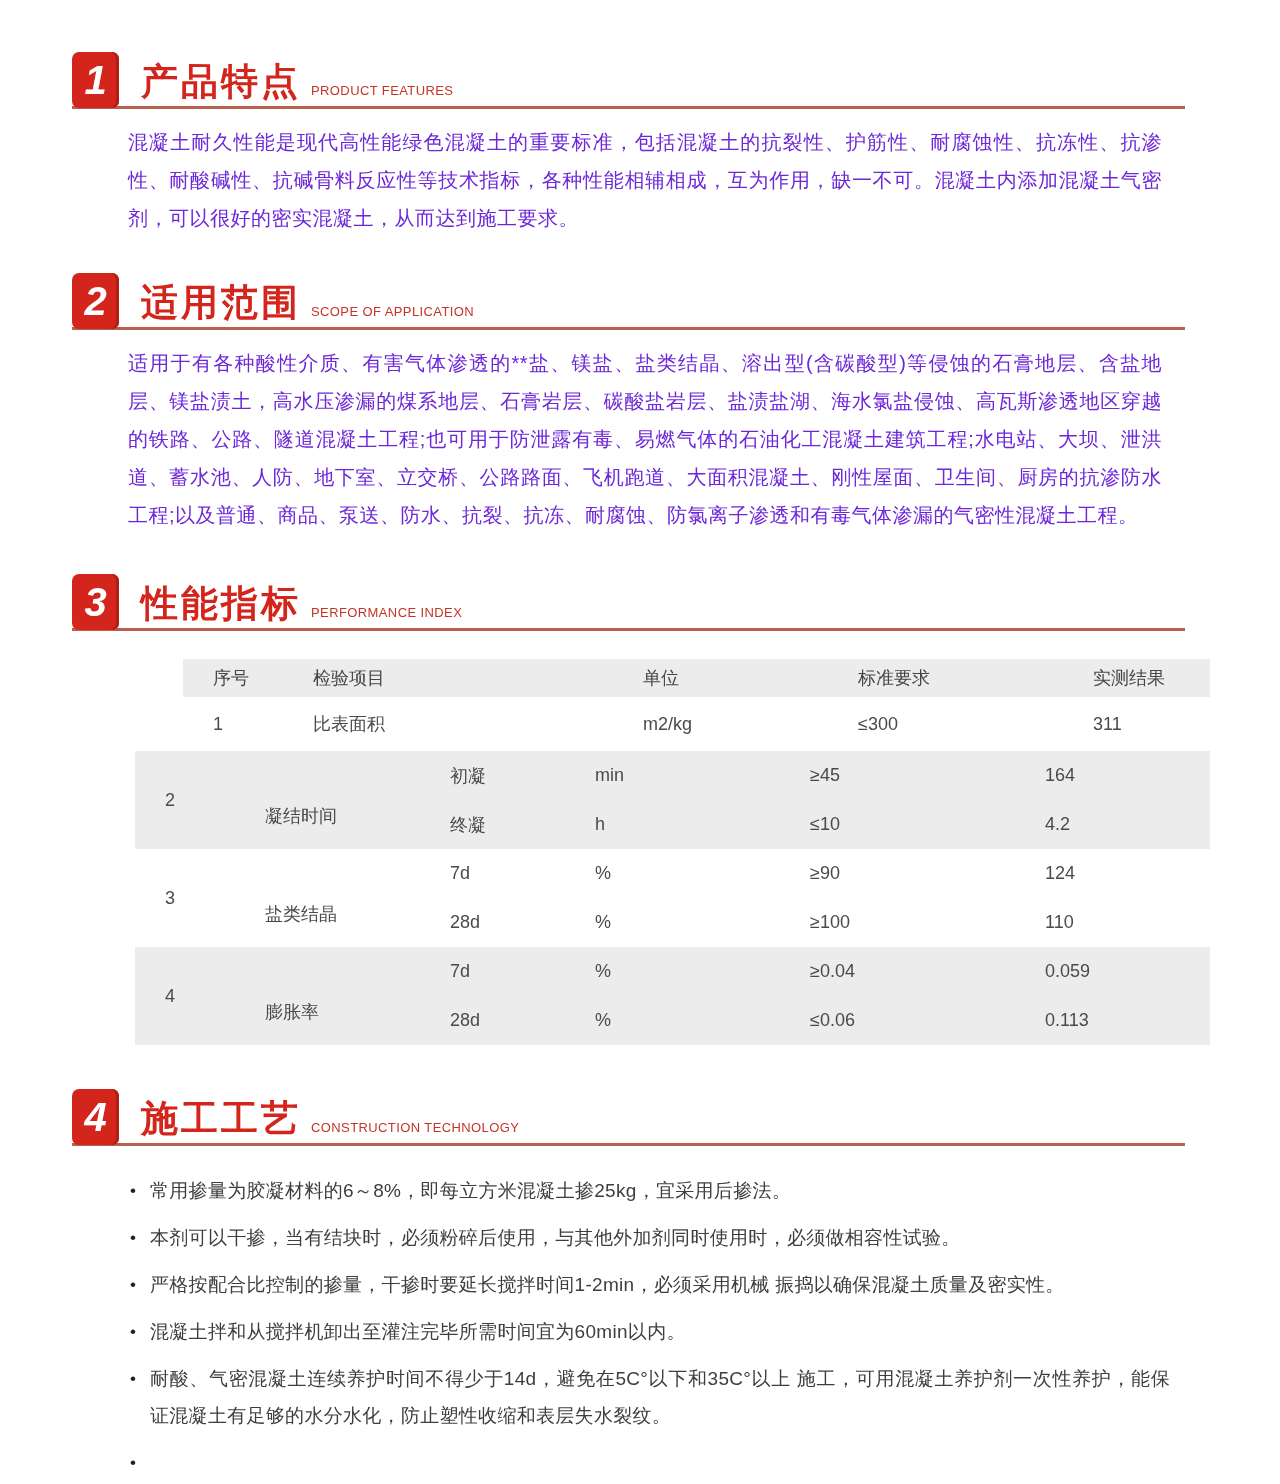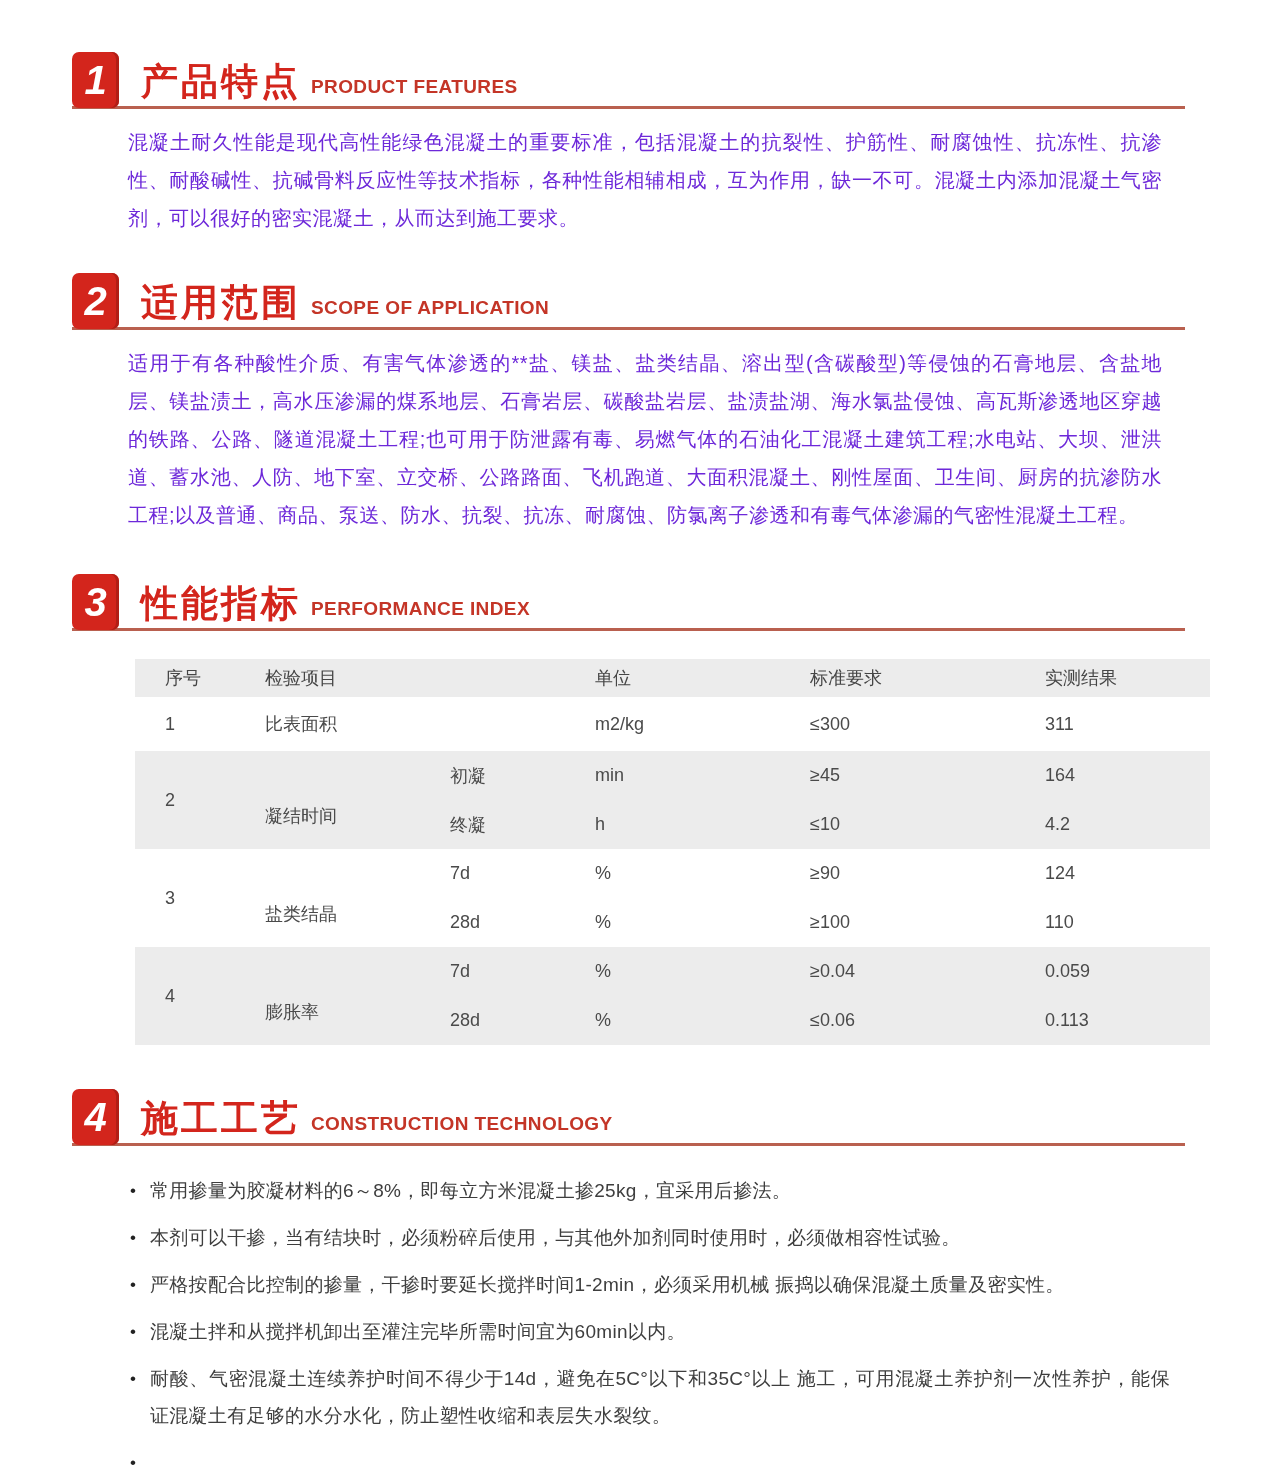--- a/index.html
+++ b/index.html
@@ -28,38 +28,39 @@
     margin-bottom:-2px;
     box-shadow:inset -3px 0 0 #b11e16;
     flex:none;
   }
   .tzh {
     font-size:37px; font-weight:bold; color:#d3251c;
     margin-left:22px; letter-spacing:3px;
     line-height:1; padding-bottom:6px;
   }
   .ten {
-    font-size:19px; font-weight:bold; color:#c43527;
+    font-size:13px; font-weight:normal; color:#c43527;
     margin-left:10px; letter-spacing:0.4px;
     padding-bottom:8px; white-space:nowrap;
   }
   
   .para {
     margin:14px 118px 0 128px;
     font-size:20px; line-height:38px;
     text-align:justify;
     color:#6d28d9;
     letter-spacing:0.5px;
   }
   
   .ptable { margin:28px 0 0 135px; width:1075px; font-size:18px; color:#4a4a4a; }
   .trow {
     display:grid;
     grid-template-columns:130px 185px 145px 215px 235px 1fr;
     align-items:center;
+    margin-left:48px;
   }
   .trow > div { text-align:left; }
   .c-no { padding-left:30px; }
   .t-head { background:#ececec; height:38px; font-size:18px; color:#454545; }
   .t-r1 { background:#ffffff; height:54px; }
   .t-group {
     display:grid;
     grid-template-columns:130px 185px 145px 215px 235px 1fr;
     grid-template-rows:49px 49px;
     align-items:center;

